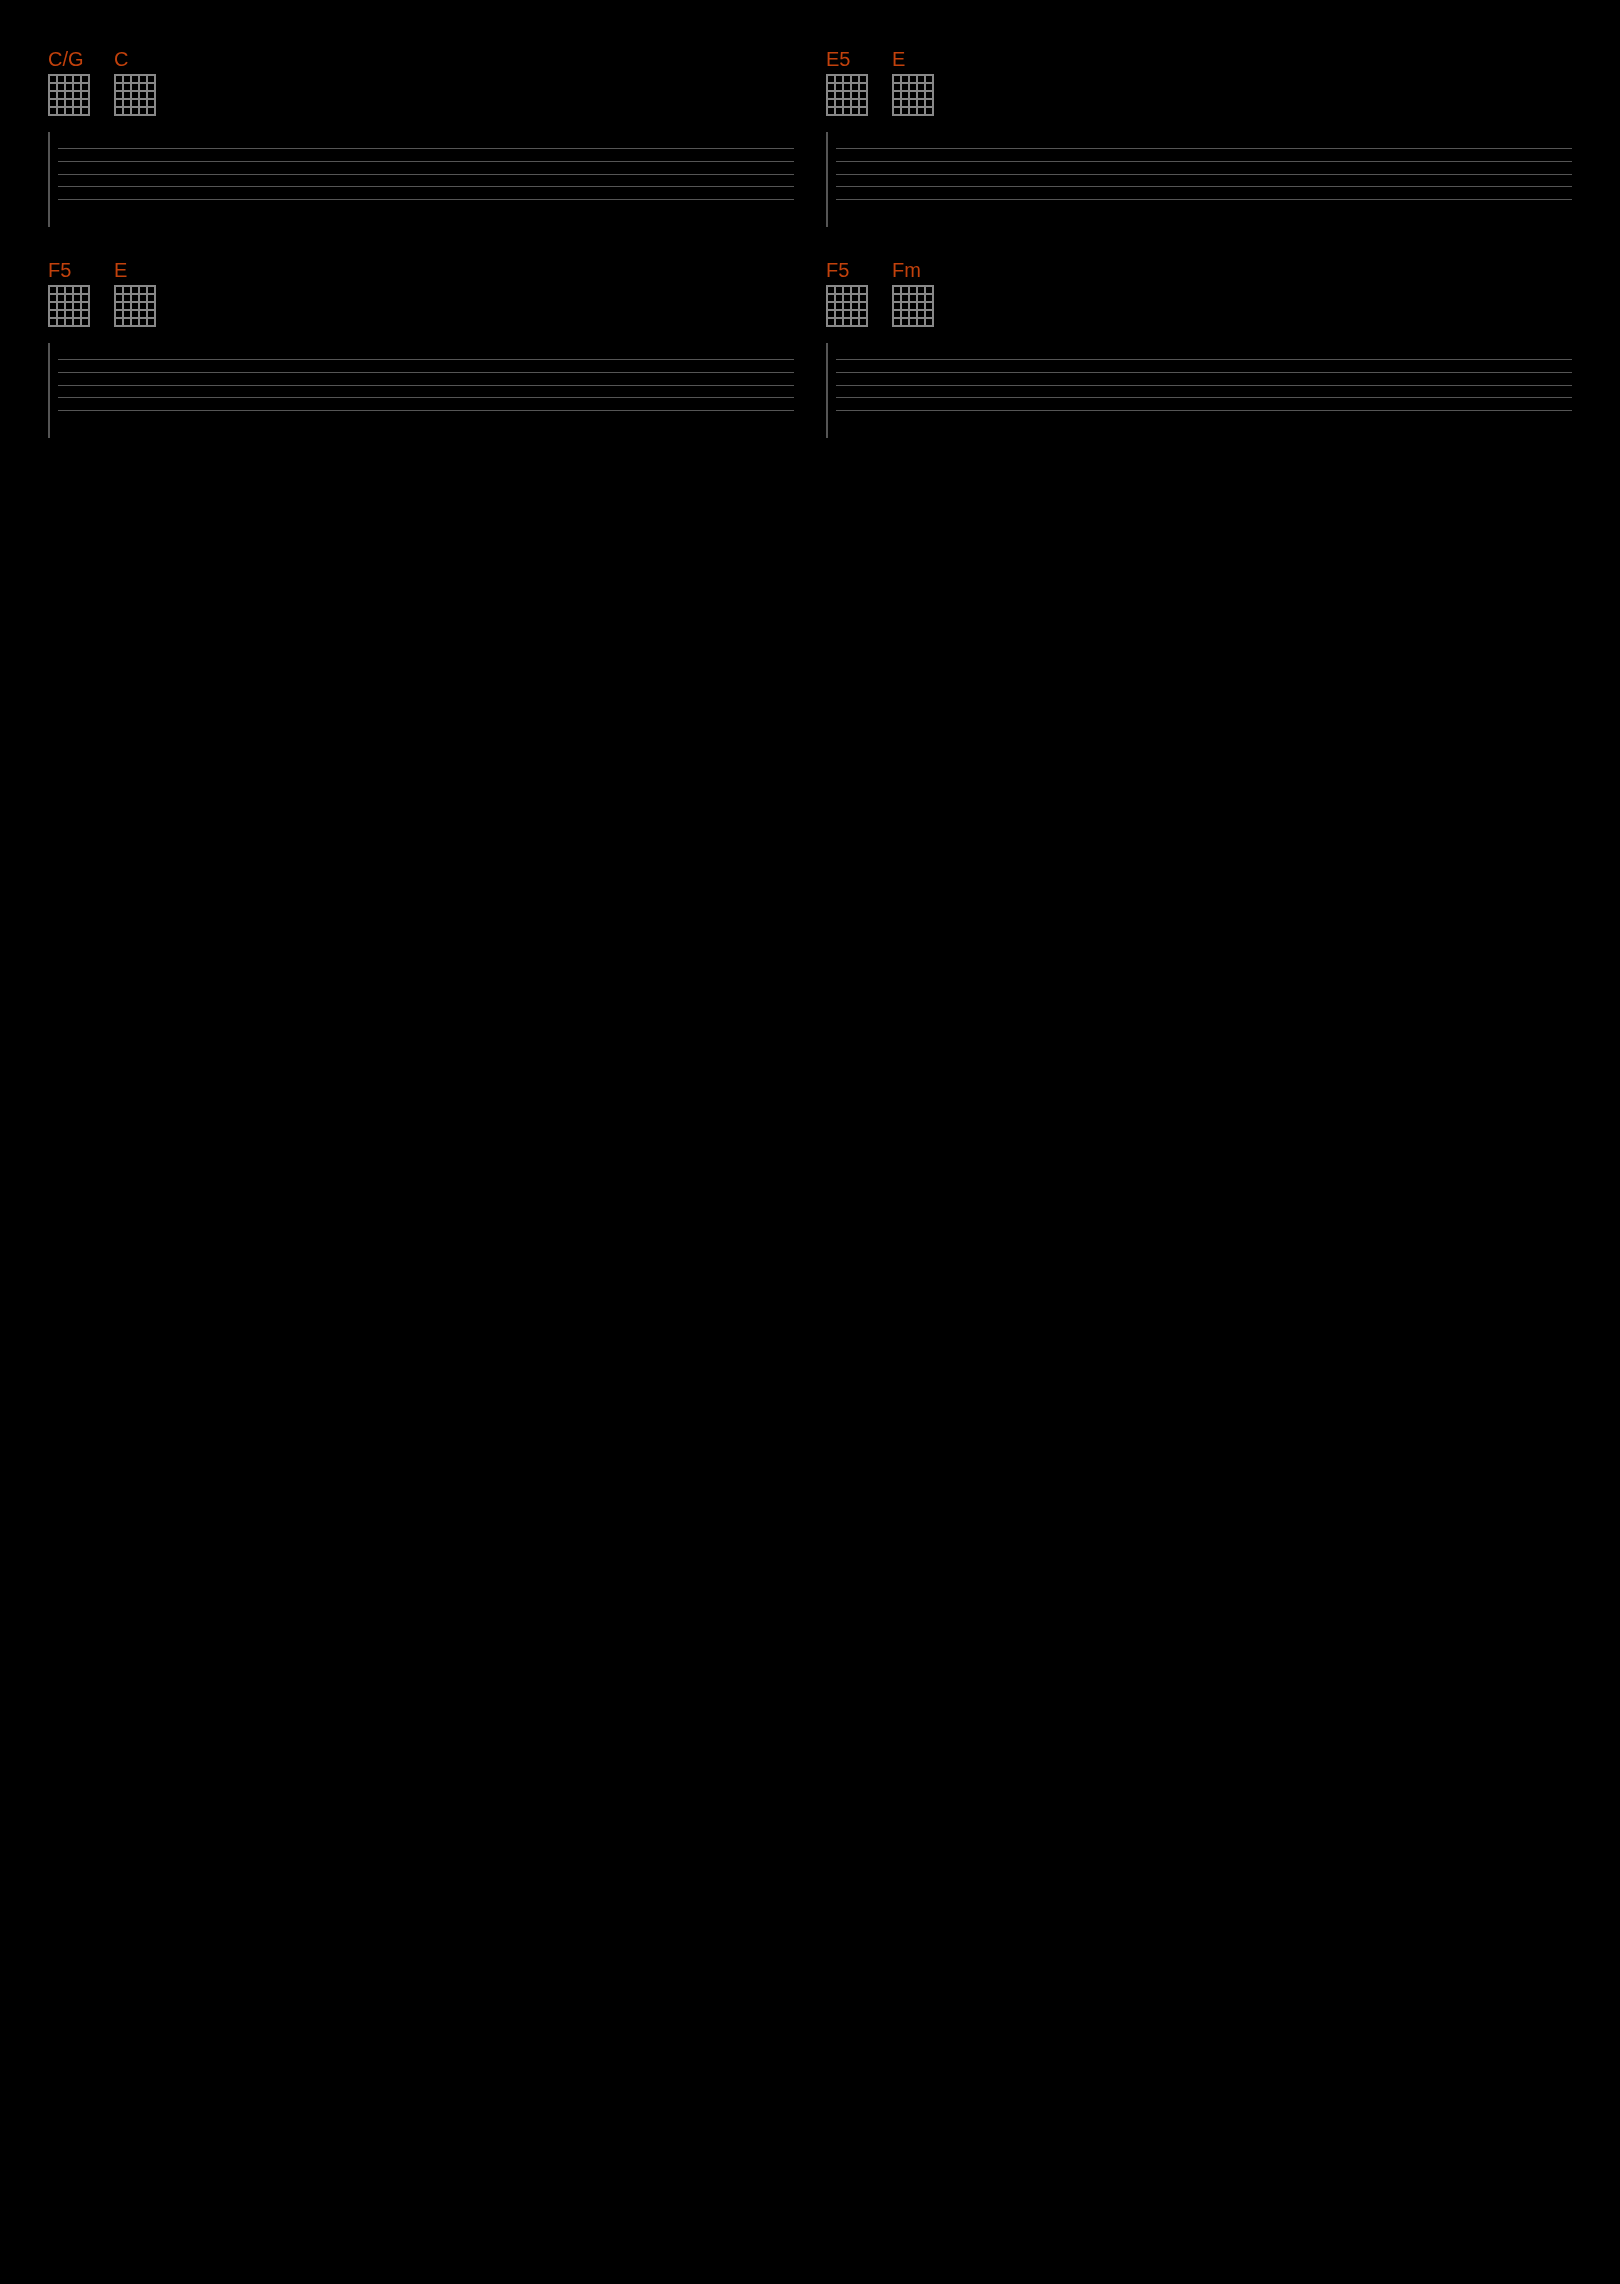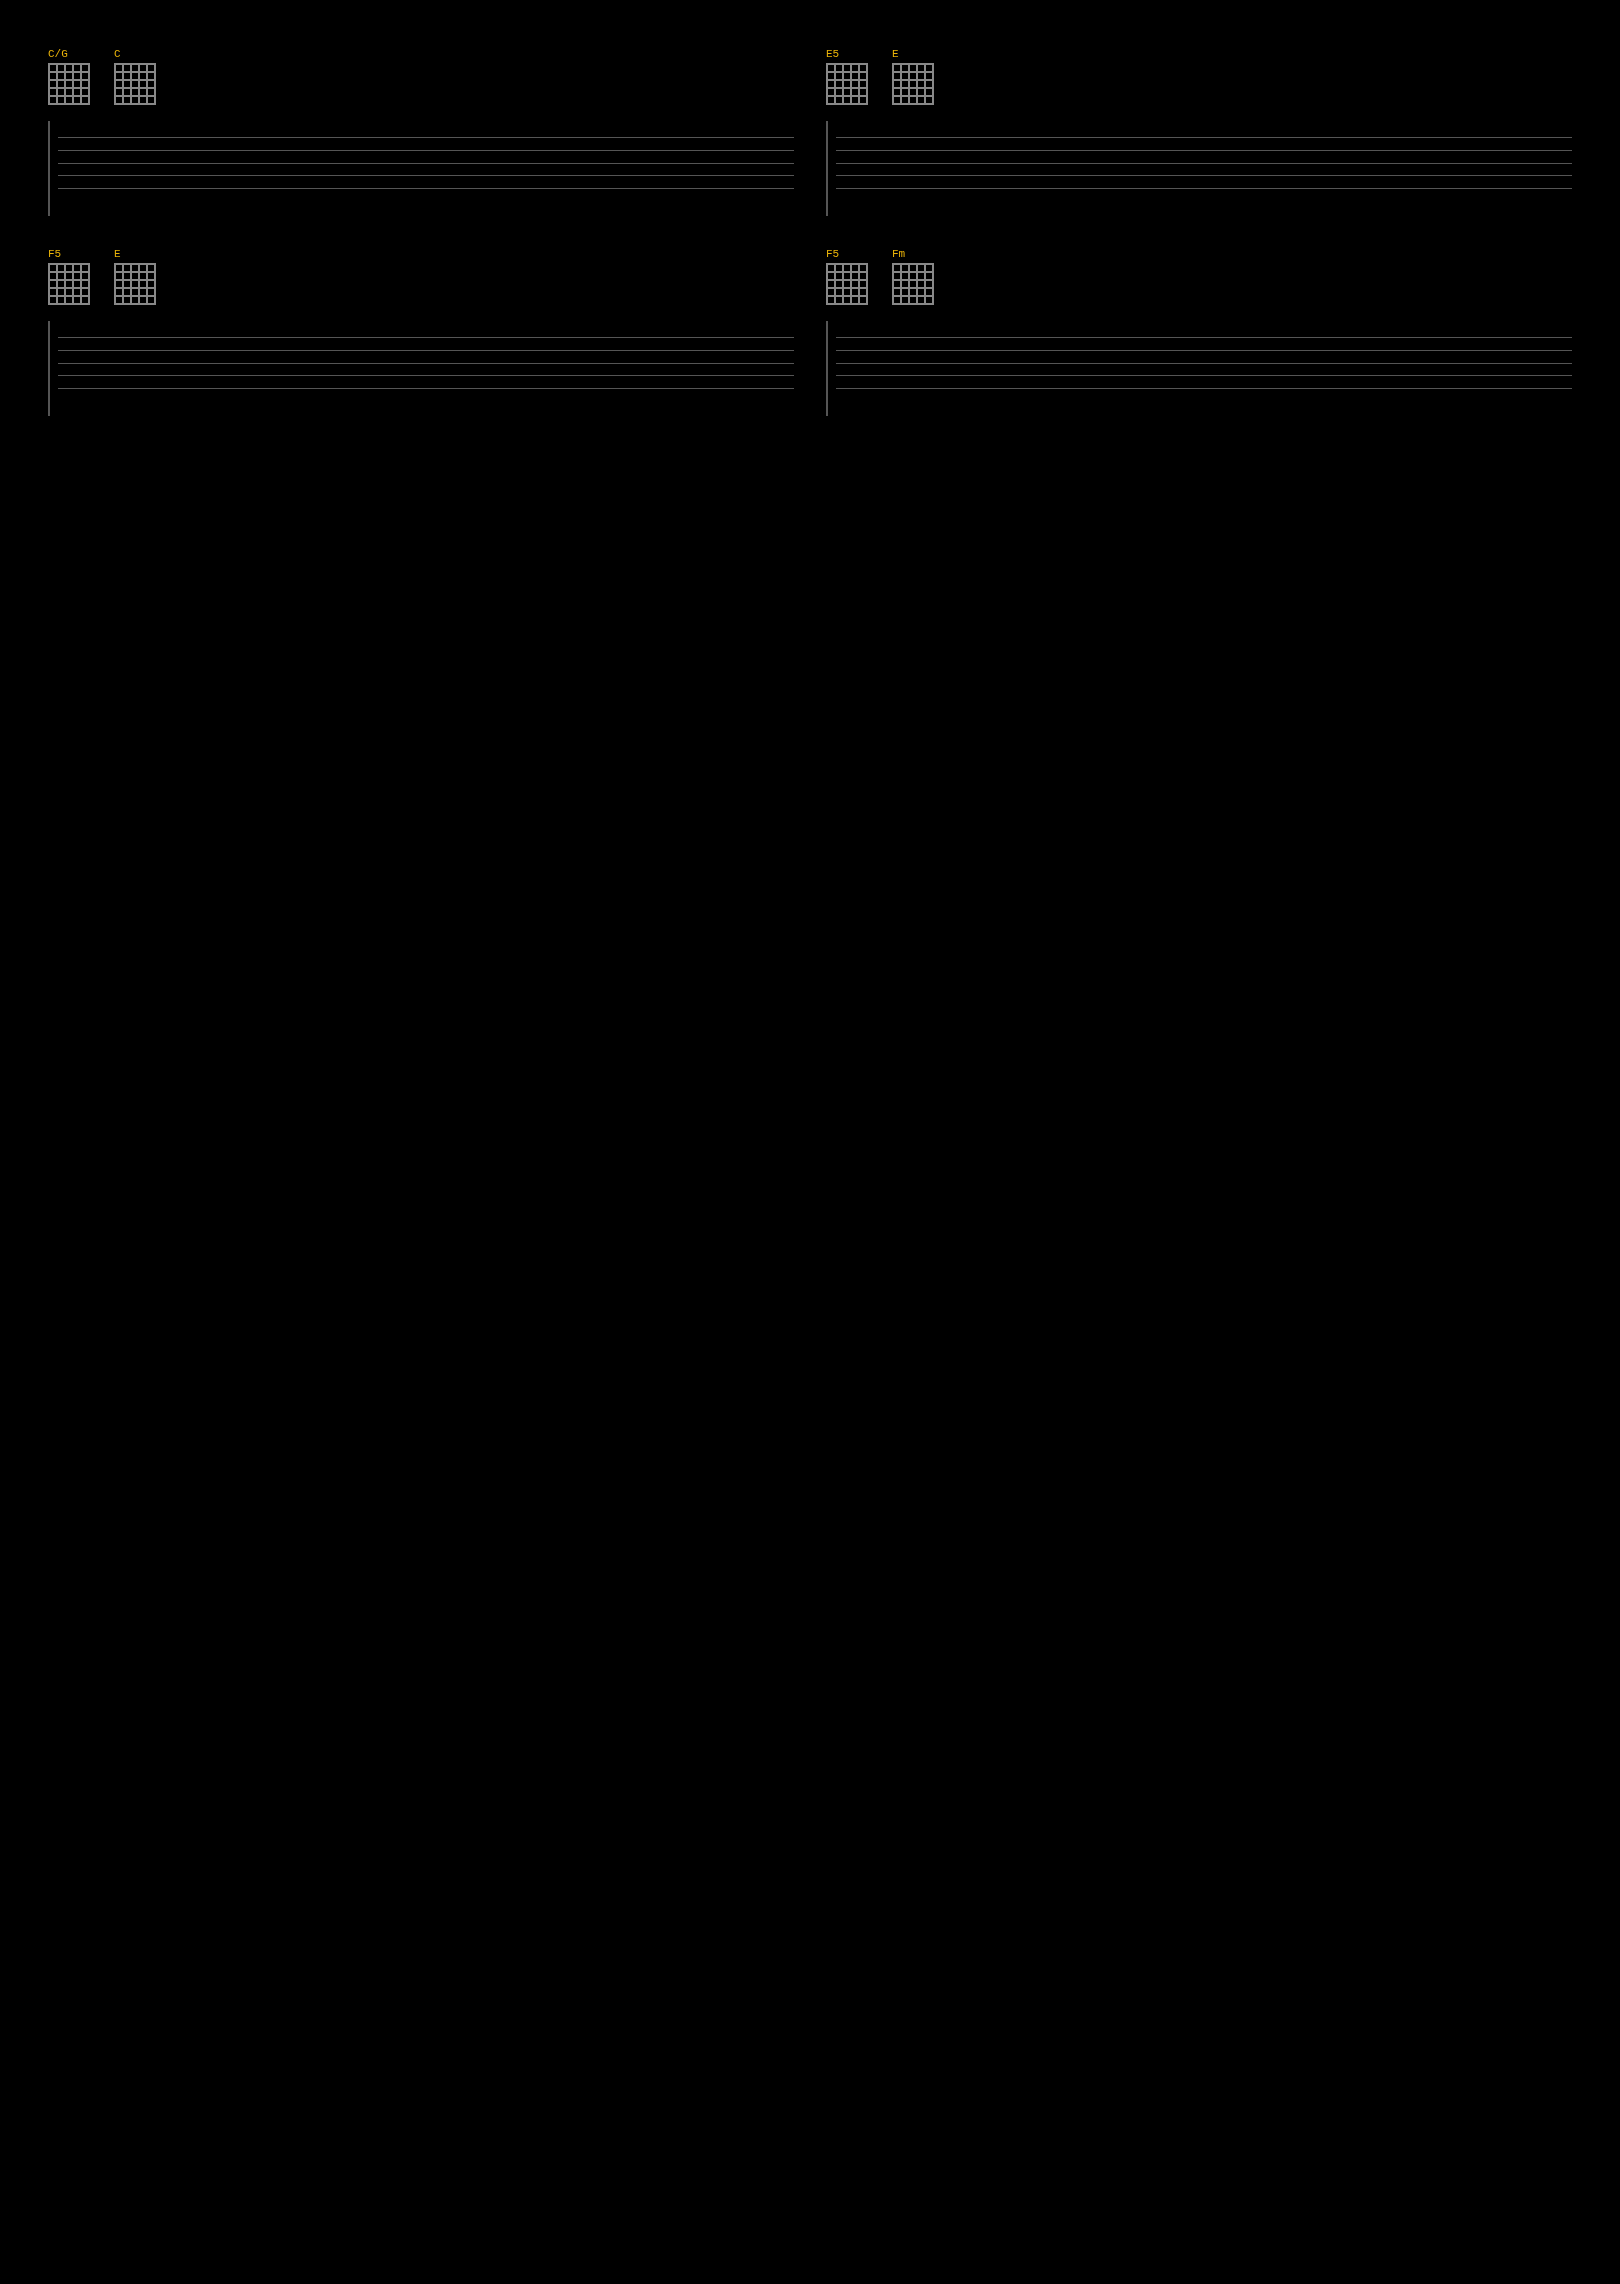--- a/index.html
+++ b/index.html
@@ -45,24 +45,24 @@
       margin-bottom: 8px;
     }
 
     .chord-diagram {
       display: flex;
       flex-direction: column;
       align-items: flex-start;
     }
 
     .chord-name {
-      font-size: 11px;
-      color: #eab308;
+      font-size: 20px;
+      color: #c2410c;
       margin-bottom: 3.2px;
-      font-family: Liberation Mono, monospace;
+      font-family: Liberation Sans, sans-serif;
     }
 
     .chord-grid {
       display: grid;
       grid-template-columns: repeat(5, 8px);
       grid-template-rows: repeat(5, 8px);
       border: 0.8px solid #888;
       border-collapse: collapse;
     }
 

